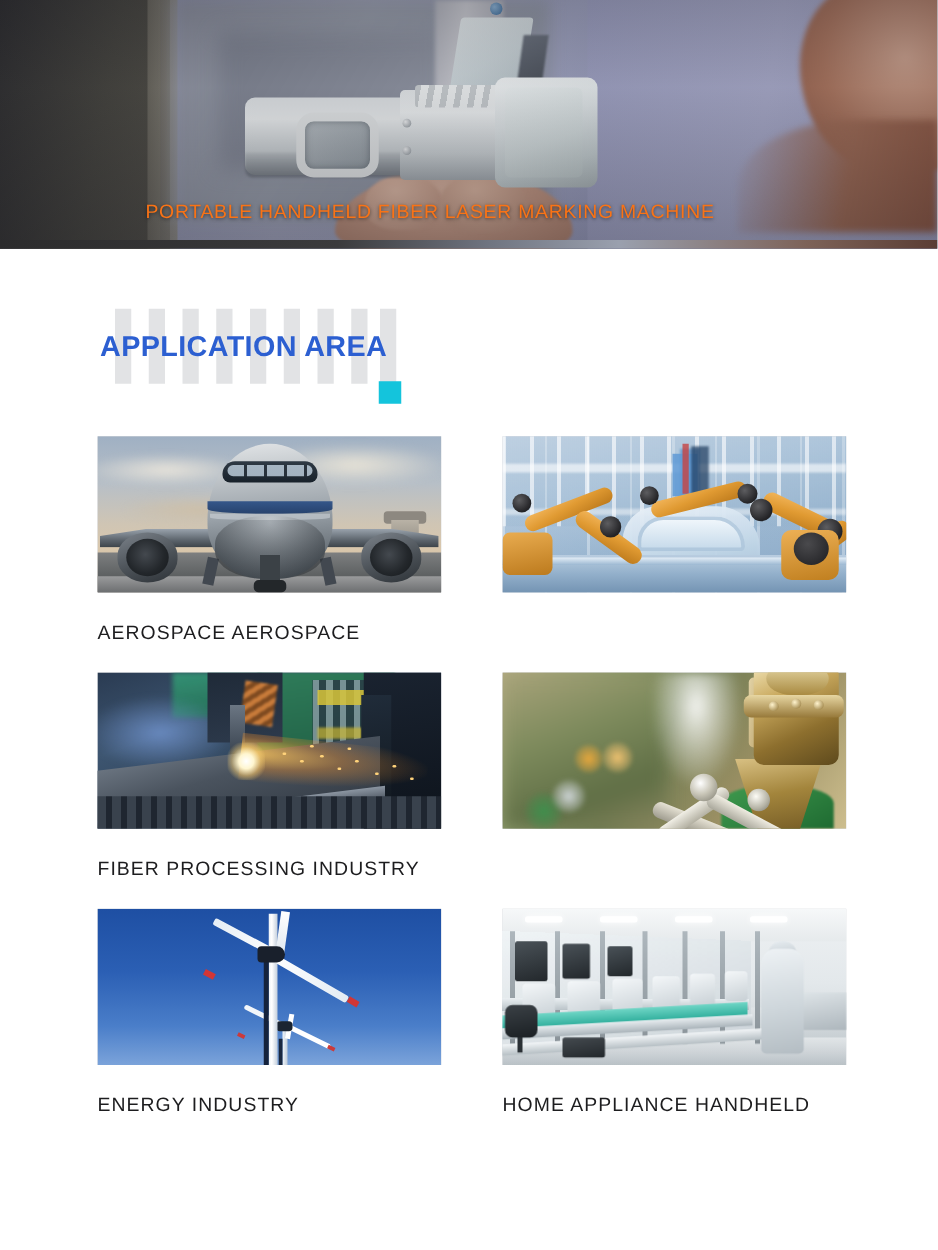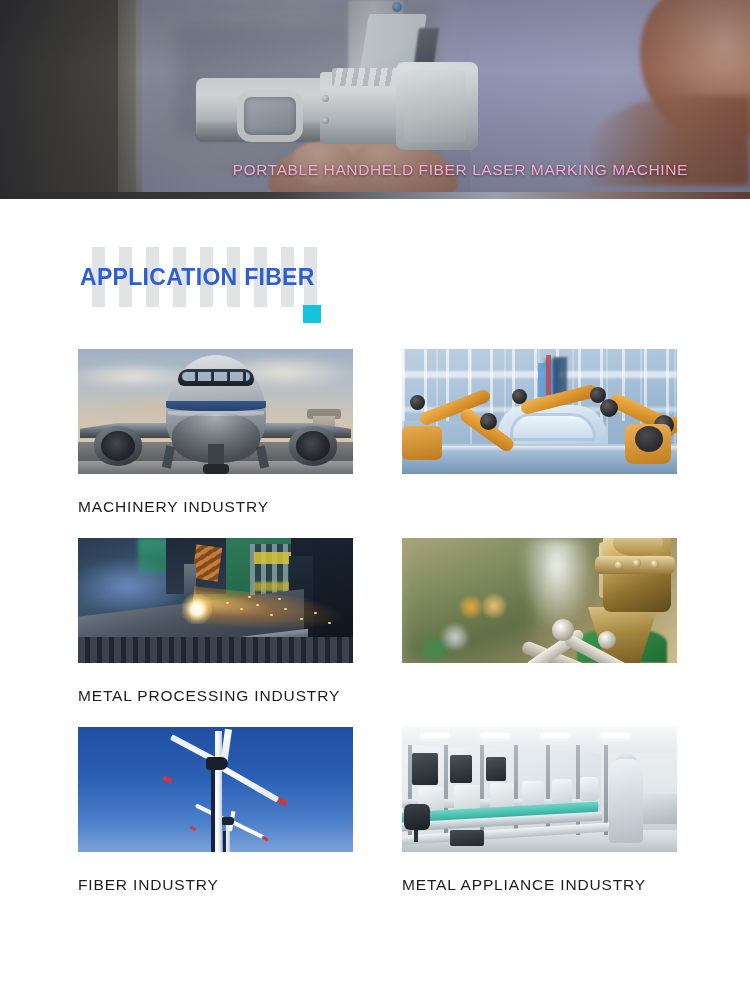--- a/index.html
+++ b/index.html
@@ -156,23 +156,23 @@
     filter:blur(3px);
   }
   
   .h-tint {
     position:absolute; inset:0;
     background:linear-gradient(180deg,rgba(20,20,28,.24) 0%,rgba(22,22,30,.10) 35%,rgba(18,18,26,.30) 100%);
   }
   .hero-title {
     position:absolute;
     left:0; right:0; bottom:20px;
-    text-align:right;
+    text-align:center;
     padding-right:62px;
-    color:#f9a8d4;
+    color:#f97316;
     font-size:15.5px;
     font-weight:400;
     letter-spacing:.6px;
     text-shadow:0 1px 3px rgba(0,0,0,.55);
     font-family:"Liberation Sans", sans-serif;
   }
   .hero-rule {
     position:absolute; left:0; bottom:0; width:750px; height:7px;
     background:linear-gradient(90deg,#2b2b2c 0%,#3b3b3d 36%,#6f7480 52%,#9aa0ae 66%,#7d6258 86%,#5a3d34 100%);
   }
@@ -549,21 +549,21 @@
       <div class="bar" style="left:0px"></div>
       <div class="bar" style="left:27px"></div>
       <div class="bar" style="left:54px"></div>
       <div class="bar" style="left:81px"></div>
       <div class="bar" style="left:108px"></div>
       <div class="bar" style="left:135px"></div>
       <div class="bar" style="left:162px"></div>
       <div class="bar" style="left:189px"></div>
       <div class="bar tall" style="left:212px"></div>
     </div>
-    <div class="heading-text">APPLICATION FIBER</div>
+    <div class="heading-text">APPLICATION AREA</div>
     <div class="accent-square"></div>
   </div>
 
   <div class="grid">
 
     <div class="card">
       <div class="card-img">
         <div class="ill">
           <div class="ae-sky"></div>
           <div class="ae-cloud1"></div>
@@ -583,21 +583,21 @@
             <div class="ae-cockpit-w"></div>
           <div class="ae-nose-shade"></div>
           <div class="ae-eng-l"></div>
             <div class="ae-eng-l-in"></div>
           <div class="ae-eng-r"></div>
             <div class="ae-eng-r-in"></div>
           <div class="ae-gear"></div>
             <div class="ae-gear-w"></div>
         </div>
       </div>
-      <div class="card-label">MACHINERY INDUSTRY</div>
+      <div class="card-label">AEROSPACE AEROSPACE</div>
     </div>
 
     <div class="card">
       <div class="card-img">
         <div class="ill">
           <div class="au-bg"></div>
           <div class="au-struct2"></div>
             <div class="au-struct"></div>
           <div class="au-beam"></div>
             <div class="au-beam2"></div>
@@ -652,21 +652,21 @@
           <div class="mp-sp" style="left:178px;top:66px"></div>
           <div class="mp-sp" style="left:192px;top:76px"></div>
           <div class="mp-sp" style="left:206px;top:70px"></div>
           <div class="mp-sp" style="left:222px;top:80px"></div>
           <div class="mp-sp" style="left:236px;top:74px"></div>
           <div class="mp-sp" style="left:250px;top:84px"></div>
           <div class="mp-sp" style="left:170px;top:58px"></div>
           <div class="mp-sp" style="left:200px;top:60px"></div>
         </div>
       </div>
-      <div class="card-label">METAL PROCESSING INDUSTRY</div>
+      <div class="card-label">FIBER PROCESSING INDUSTRY</div>
     </div>
 
     <div class="card">
       <div class="card-img">
         <div class="ill">
           <div class="cm-bg"></div>
           <div class="cm-blurleft"></div>
           <div class="cm-white"></div>
           <div class="cm-bok4"></div>
             <div class="cm-bok3"></div>
@@ -705,21 +705,21 @@
           <div class="en-mast"></div>
             <div class="en-mast-dark"></div>
           <div class="en-b2"></div>
             <div class="en-b3"></div>
             <div class="en-b1"></div>
           <div class="en-hub"></div>
           <div class="en-t1"></div>
             <div class="en-t2"></div>
         </div>
       </div>
-      <div class="card-label">FIBER INDUSTRY</div>
+      <div class="card-label">ENERGY INDUSTRY</div>
     </div>
 
     <div class="card">
       <div class="card-img">
         <div class="ill">
           <div class="ha-bg"></div>
           <div class="ha-ceiling"></div>
           <div class="ha-light" style="left:18px"></div>
           <div class="ha-light" style="left:78px"></div>
           <div class="ha-light" style="left:138px"></div>
@@ -748,17 +748,17 @@
             <div class="ha-conv2"></div>
           <div class="ha-rail"></div>
           <div class="ha-desk"></div>
           <div class="ha-person-head"></div>
           <div class="ha-person"></div>
           <div class="ha-chair-leg"></div>
             <div class="ha-chair"></div>
           <div class="ha-crate"></div>
         </div>
       </div>
-      <div class="card-label">METAL APPLIANCE INDUSTRY</div>
+      <div class="card-label">HOME APPLIANCE HANDHELD</div>
     </div>
 
   </div>
 </div>
 
 </body></html>

